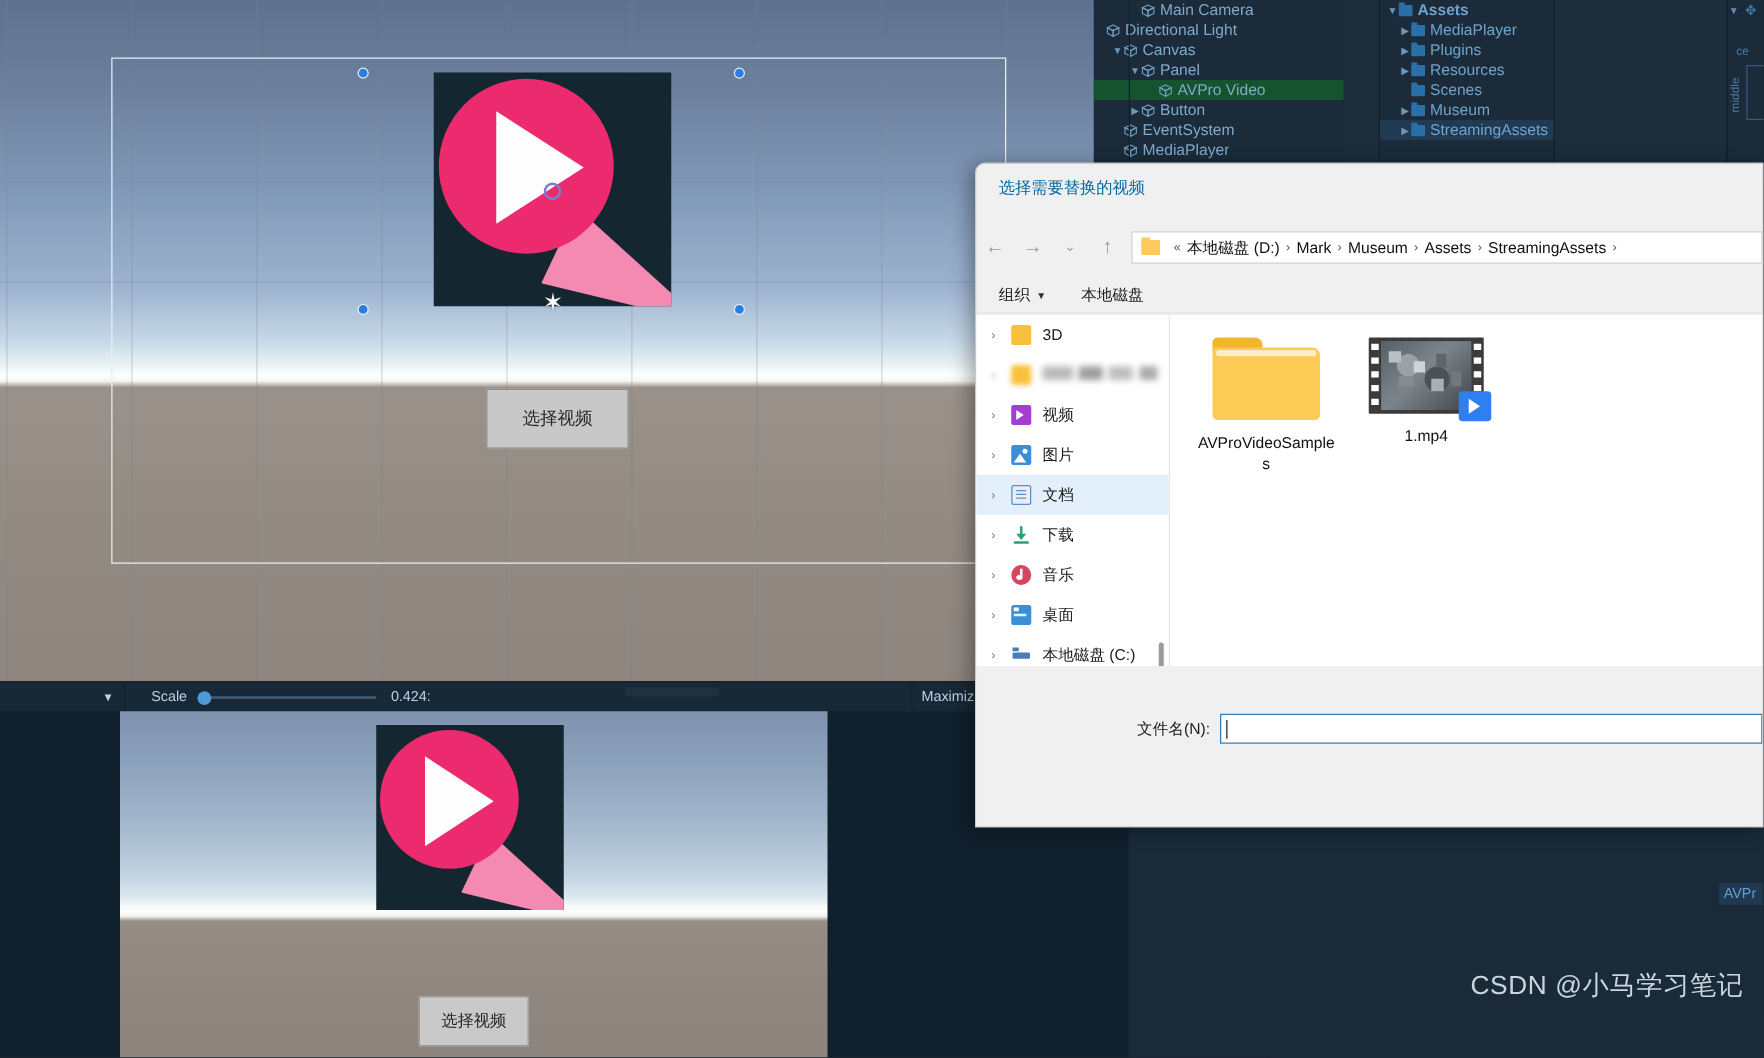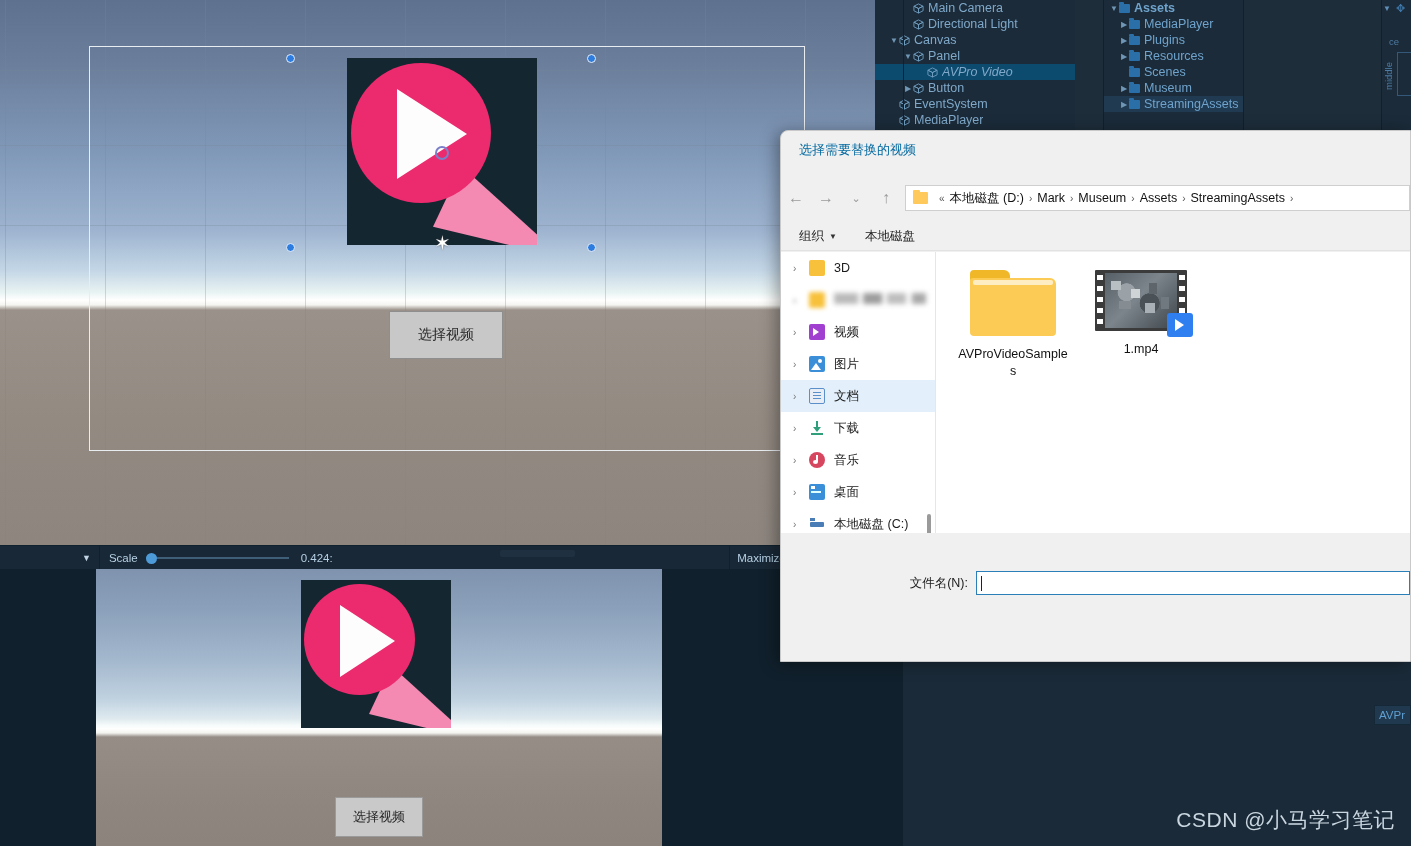--- a/index.html
+++ b/index.html
@@ -51,21 +51,21 @@
      border-style:solid; border-color: transparent transparent transparent #fdfdfd; }
 
   
   .game-toolbar {
     position:absolute; left:0; top:545px; width:903px; height:24px;
     background:#192836; border-top:1px solid #10202c;
     display:flex; align-items:center; color:#a8c4da; font-size:11.5px;
   }
   .gt-arrow { margin-left:82px; color:#c0d4e6; font-size:9px; }
   .gt-sep { width:1px; height:24px; background:#10202c; margin:0 0 0 8px; }
-  .gt-scale-label { margin-left:9px; color:#b6d0e4; }
+  .gt-scale-label { margin-left:21px; color:#b6d0e4; }
   .slider-wrap { position:relative; margin-left:8px; width:143px; height:14px; }
   .slider-track { position:absolute; left:0; right:0; top:6px; height:2px; background:#3f5e78; }
   .slider-knob { position:absolute; left:0; top:2px; width:11px; height:11px;
       border-radius:50%; background:#4d9ad8; }
   .gt-scale-val { margin-left:12px; color:#b6d0e4; }
   .gt-right { margin-left:auto; display:flex; align-items:center; height:100%; }
   .gt-btn { padding:0 7px; height:100%; display:flex; align-items:center;
       color:#b6d0e4; border-left:1px solid #10202c; }
   .gt-hole { position:absolute; left:500px; top:4px; width:75px; height:7px;
       background:#1f3040; border-radius:2px; }
@@ -84,21 +84,21 @@
     overflow:hidden;
   }
 
   
   .hier-panel {
     position:absolute; left:875px; top:0; width:200px; height:133px;
     background:#1b2b39; color:#7fa8c9; font-size:12.5px;
     overflow:hidden;
   }
   .hier-row { height:16px; display:flex; align-items:center; white-space:nowrap; }
-  .hier-row.selected { background:#0c4a6e;font-style:italic; }
+  .hier-row.selected { background:#14532d; }
   .hier-fold { width:10px; font-size:8px; color:#6f96b5; flex:none; text-align:center; }
   .cube-ic { flex:none; margin-right:4px; }
   .hier-label { overflow:hidden; }
 
   .proj-panel {
     position:absolute; left:1103px; top:0; width:140px; height:133px;
     background:#1b2b39; color:#6fa3cc; font-size:12.5px; overflow:hidden;
   }
   .proj-row { height:16px; display:flex; align-items:center; white-space:nowrap; }
   .proj-row.selected { background:#203a52; }
@@ -220,21 +220,21 @@
   .dlg-foot { position:absolute; left:0; bottom:0; width:100%; height:128px;
      background:#f0f0f0; }
   .fn-row { position:absolute; left:0; top:38px; width:100%;
      display:flex; align-items:center; }
   .fn-label { width:195px; text-align:right; padding-right:8px; font-size:12.5px; }
   .fn-input { flex:1; height:24px; background:#fff; border:1px solid #2a7fb8;
      display:flex; align-items:center; padding-left:4px; position:relative; }
   .caret { width:1px; height:15px; background:#222; }
 
   .watermark {
-    position:absolute; right:16px; top:806px; color:#c9d6e0;
+    position:absolute; right:16px; top:774px; color:#c9d6e0;
     font-size:21px; letter-spacing:.5px;
   }
 </style>
 </head>
 <body>
 
 <div id="root">
 
   <div class="unity-bg"></div>
   <div class="right-dark"></div>
@@ -313,21 +313,21 @@
     <div id="hier-list">
         <div class="hier-row" style="padding-left:28px">
           <span class="hier-fold"></span>
           <svg class="cube-ic" width="11" height="11" viewBox="0 0 12 12">
             <path d="M6 1 11 3.5 6 6 1 3.5Z" fill="none" stroke="#6f9cc0" stroke-width="1"></path>
             <path d="M1 3.5V8.5L6 11V6Z" fill="none" stroke="#6f9cc0" stroke-width="1"></path>
             <path d="M11 3.5V8.5L6 11V6Z" fill="none" stroke="#6f9cc0" stroke-width="1"></path>
           </svg>
           <span class="hier-label">Main Camera</span>
         </div>
-        <div class="hier-row" style="padding-left:28px">
+        <div class="hier-row" style="">
           <span class="hier-fold"></span>
           <svg class="cube-ic" width="11" height="11" viewBox="0 0 12 12">
             <path d="M6 1 11 3.5 6 6 1 3.5Z" fill="none" stroke="#6f9cc0" stroke-width="1"></path>
             <path d="M1 3.5V8.5L6 11V6Z" fill="none" stroke="#6f9cc0" stroke-width="1"></path>
             <path d="M11 3.5V8.5L6 11V6Z" fill="none" stroke="#6f9cc0" stroke-width="1"></path>
           </svg>
           <span class="hier-label">Directional Light</span>
         </div>
         <div class="hier-row" style="padding-left:14px">
           <span class="hier-fold">▼</span>

